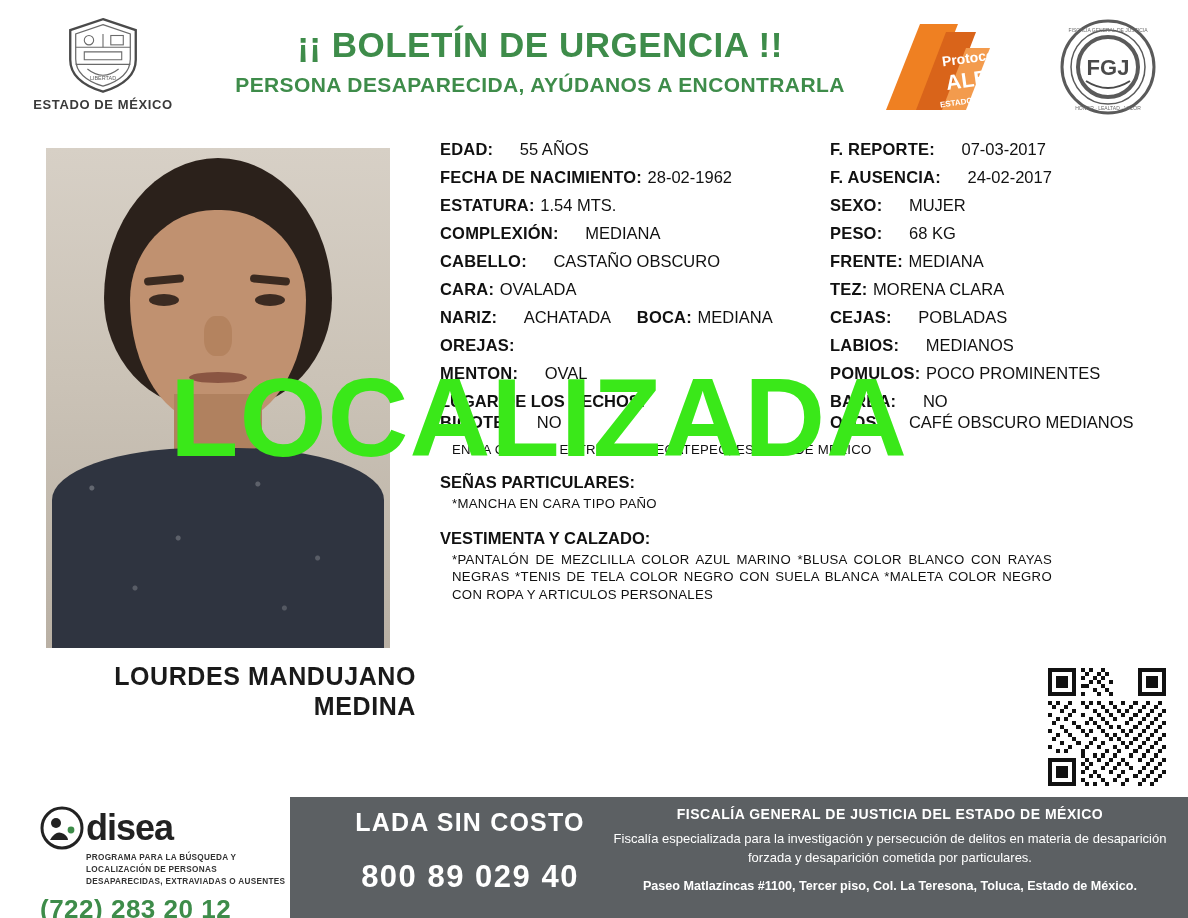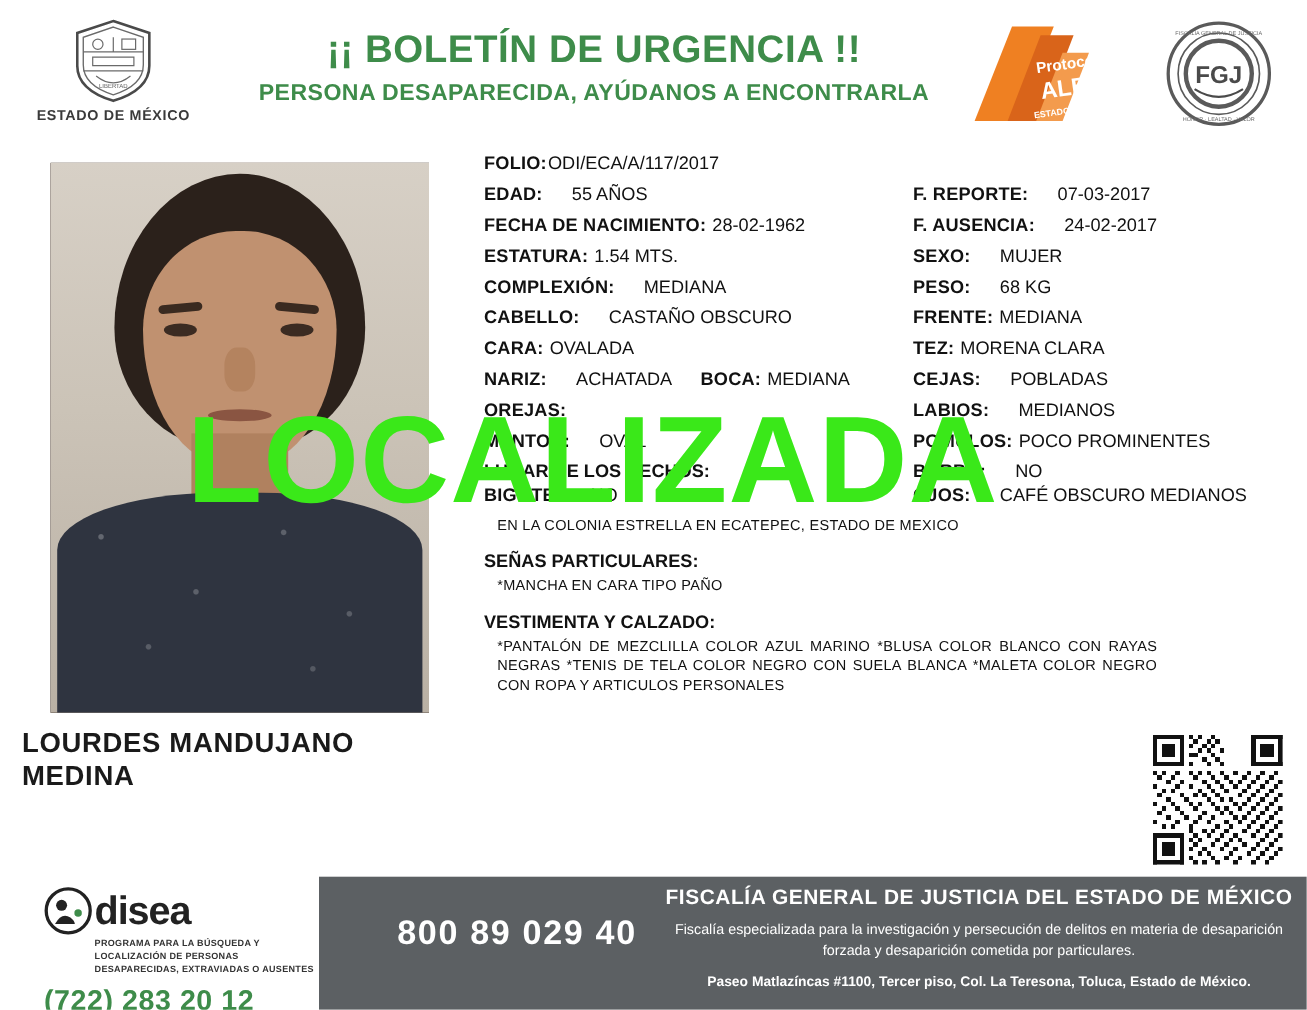--- a/index.html
+++ b/index.html
@@ -156,21 +156,21 @@
     position: absolute; left: 143px; top: 224px;
     width: 58px; height: 11px;
     background: #8a5542;
     border-radius: 50%;
   }
 
   .person-name {
     position: absolute;
     left: 20px; top: 662px;
     width: 396px;
-    text-align: left;
+    text-align: right;
     font-size: 25px;
     font-weight: bold;
     letter-spacing: 0.6px;
     line-height: 1.18;
     color: #1a1a1a;
   }
 
   
   .data {
     position: absolute;
@@ -245,21 +245,21 @@
     margin-top: 22px;
   }
   .fiscalia {
     position: absolute;
     left: 600px; top: 806px;
     width: 580px;
     color: #fff;
     text-align: center;
   }
   .fiscalia-title {
-    font-size: 19px;
+    font-size: 14px;
     font-weight: bold;
     letter-spacing: 0.5px;
   }
   .fiscalia-desc {
     font-size: 13px;
     line-height: 1.45;
     margin-top: 8px;
   }
   .fiscalia-addr {
     font-size: 12.6px;
@@ -361,24 +361,20 @@
     <div class="mouth"></div>
     <div class="neck"></div>
     <div class="body"></div>
   </div>
 </div>
 
 <div class="person-name">LOURDES MANDUJANO MEDINA</div>
 
 <div class="data">
 
-  <div class="row single">
-    <span class="lbl">FOLIO:</span>
-    <span class="val val-tight">ODI/ECA/A/117/2017</span>
-  </div>
 
   <div class="row">
     <div class="col-left">
       <span class="lbl">EDAD:</span>
       <span class="val">55 AÑOS</span>
     </div>
     <div class="col-right">
       <span class="lbl">F. REPORTE:</span>
       <span class="val">07-03-2017</span>
     </div>
@@ -722,20 +718,21 @@
       <path d="M10 34 q6 -11 14 -6 q4 3 4 6 z" fill="#222"></path>
       <circle cx="31" cy="24" r="3.4" fill="#3e8c4a"></circle>
     </svg>
     <span class="odisea-word">disea</span>
   </div>
   <div class="odisea-sub">PROGRAMA PARA LA BÚSQUEDA Y LOCALIZACIÓN DE PERSONAS DESAPARECIDAS, EXTRAVIADAS O AUSENTES</div>
   <div class="odisea-phone">(722) 283 20 12</div>
 </div>
 
 <div class="lada">
+  <div class="lada-title">LADA SIN COSTO</div>
   <div class="lada-number">800 89 029 40</div>
 </div>
 
 <div class="fiscalia">
   <div class="fiscalia-title">FISCALÍA GENERAL DE JUSTICIA DEL ESTADO DE MÉXICO</div>
   <div class="fiscalia-desc">Fiscalía especializada para la investigación y persecución de delitos en materia de desaparición forzada y desaparición cometida por particulares.</div>
   <div class="fiscalia-addr">Paseo Matlazíncas #1100, Tercer piso, Col. La Teresona, Toluca, Estado de México.</div>
 </div>
 
 </body></html>

